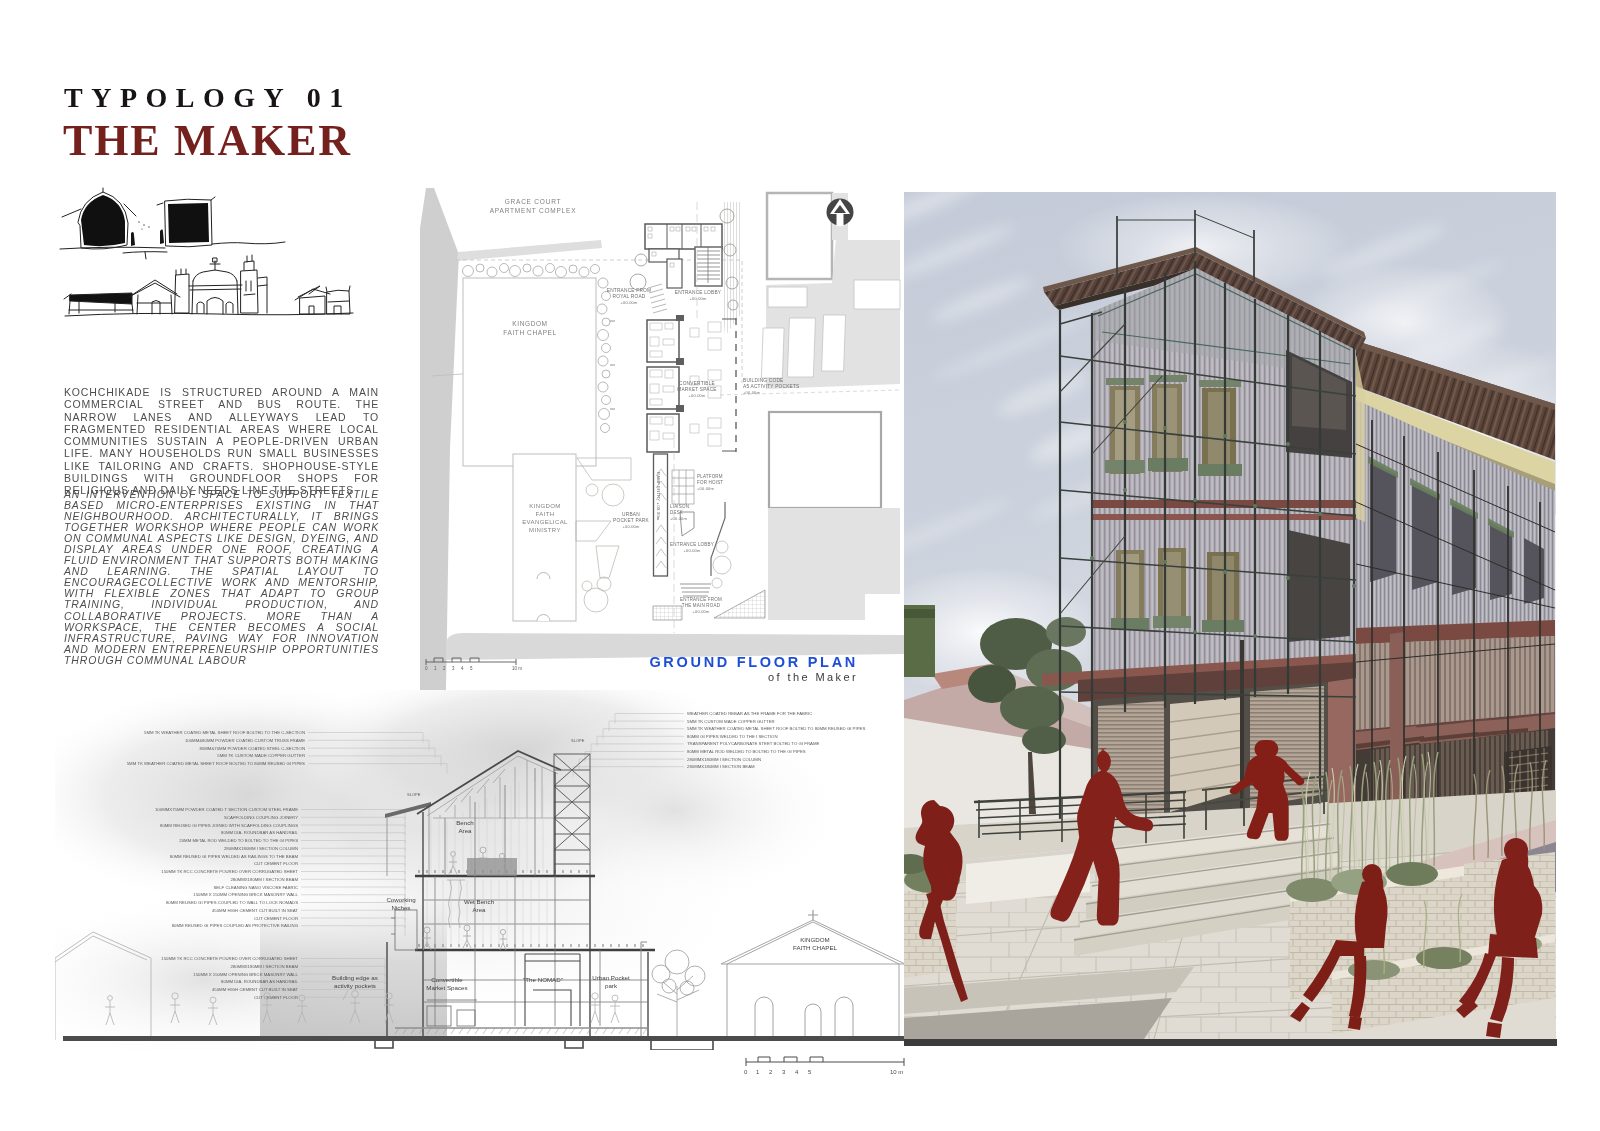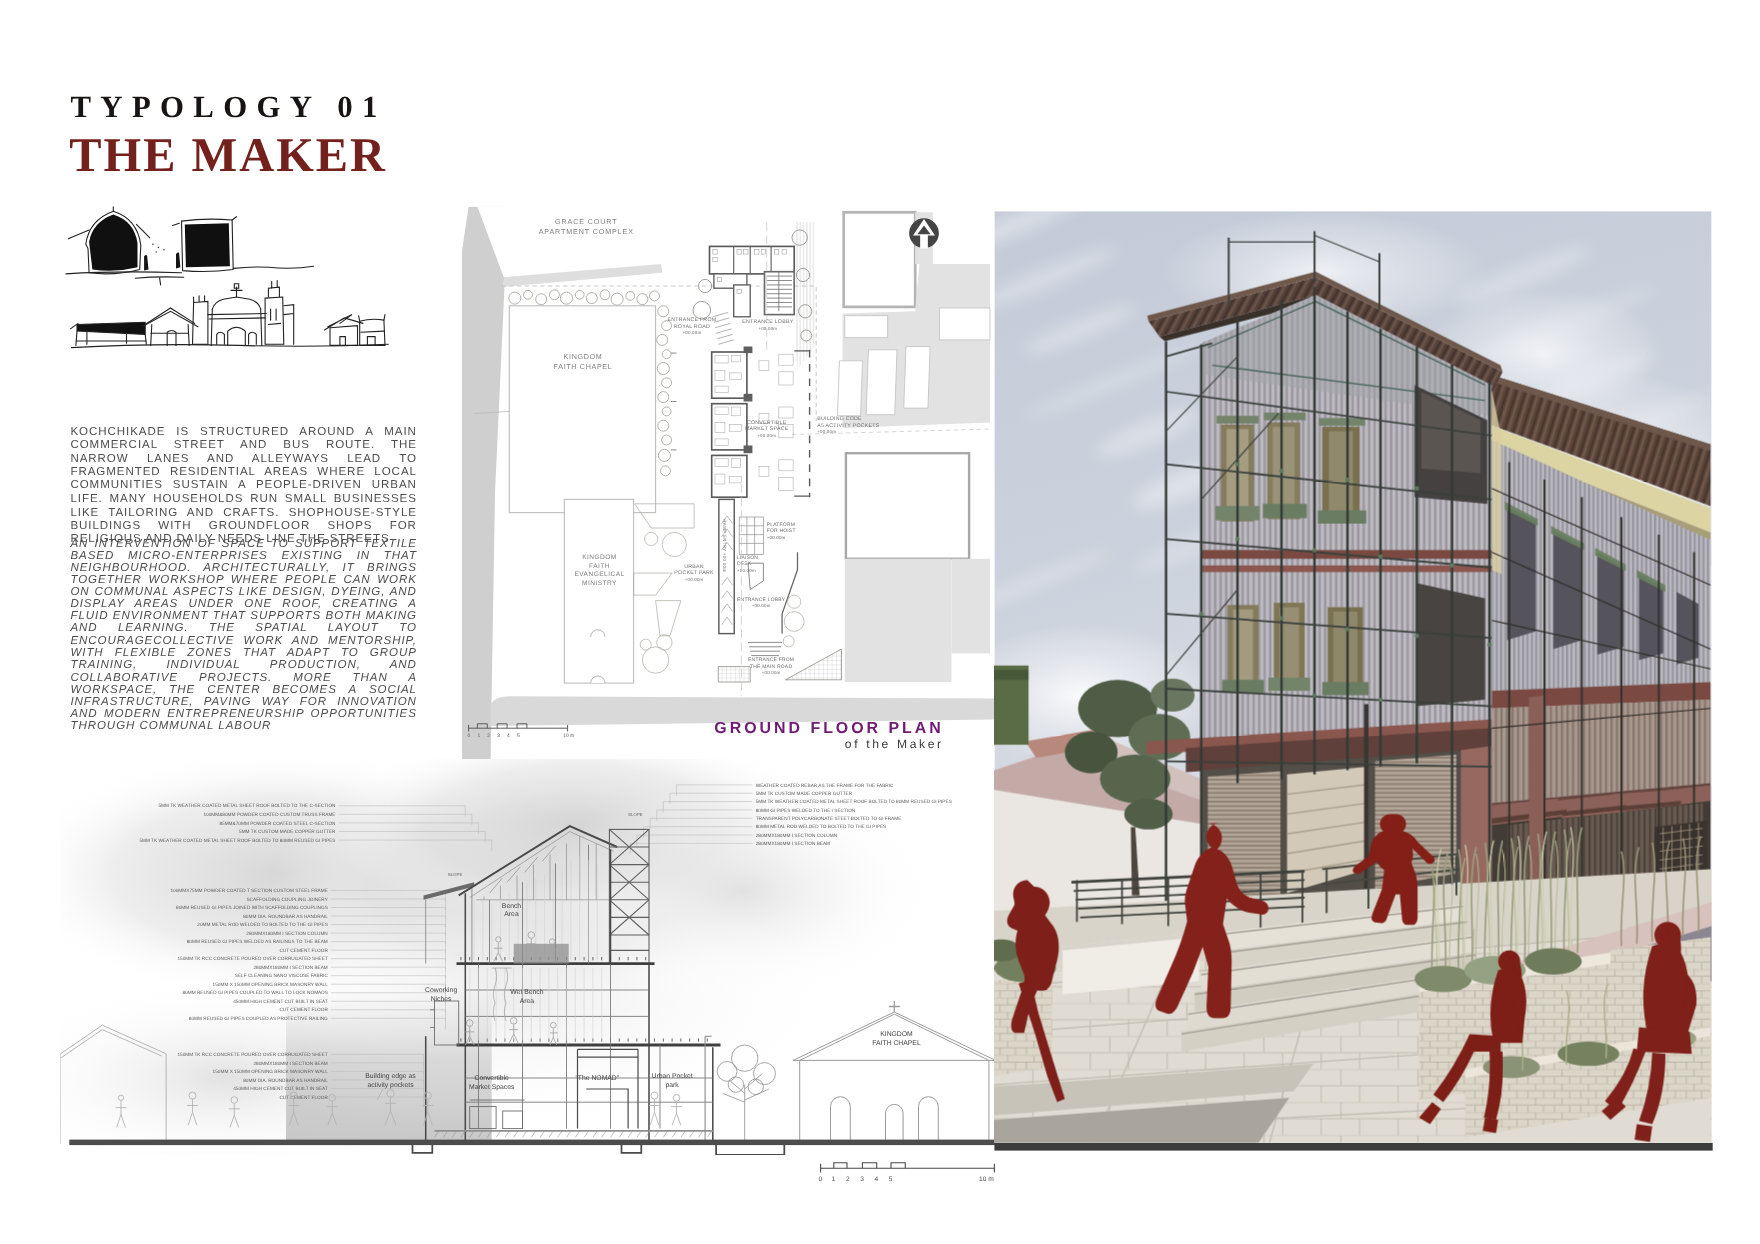--- a/index.html
+++ b/index.html
@@ -8,21 +8,21 @@
   .abs{position:absolute;}
   #t1{left:64px;top:82px;font-family:"Liberation Serif",serif;font-weight:bold;
       font-size:28px;letter-spacing:8.5px;color:#191414;}
   #t2{left:63px;top:115px;font-family:"Liberation Serif",serif;font-weight:bold;
       font-size:44px;letter-spacing:1.8px;color:#74211e;text-align:right;}
   .para{width:315px;font-size:10.5px;line-height:11.05px;letter-spacing:0.85px;
         color:#4d4d4d;text-align:justify;text-justify:inter-word;}
   #p1{left:64px;top:350px;line-height:12.3px;margin-top:36px;}
   #p2{left:64px;top:489px;font-style:italic;}
   #gfp{left:520px;top:654px;width:338px;text-align:right;}
-  #gfp .big{font-size:14.5px;font-weight:bold;letter-spacing:2.7px;color:#701a75;}
+  #gfp .big{font-size:14.5px;font-weight:bold;letter-spacing:2.7px;color:#1d4ed8;}
   #gfp .sub{font-size:11px;letter-spacing:2.4px;color:#3a3a3a;margin-top:1px;}
   #cs{left:63px;top:1086px;margin-top:48px;}
   #cs .big{font-size:14.5px;font-weight:bold;letter-spacing:3px;color:#242424;}
   #cs .sub{font-size:11px;letter-spacing:2px;color:#3a3a3a;margin-top:0px;}
 </style>
 </head>
 <body>
 <div id="page">
 
   <div class="abs" id="t1">TYPOLOGY 01</div>

